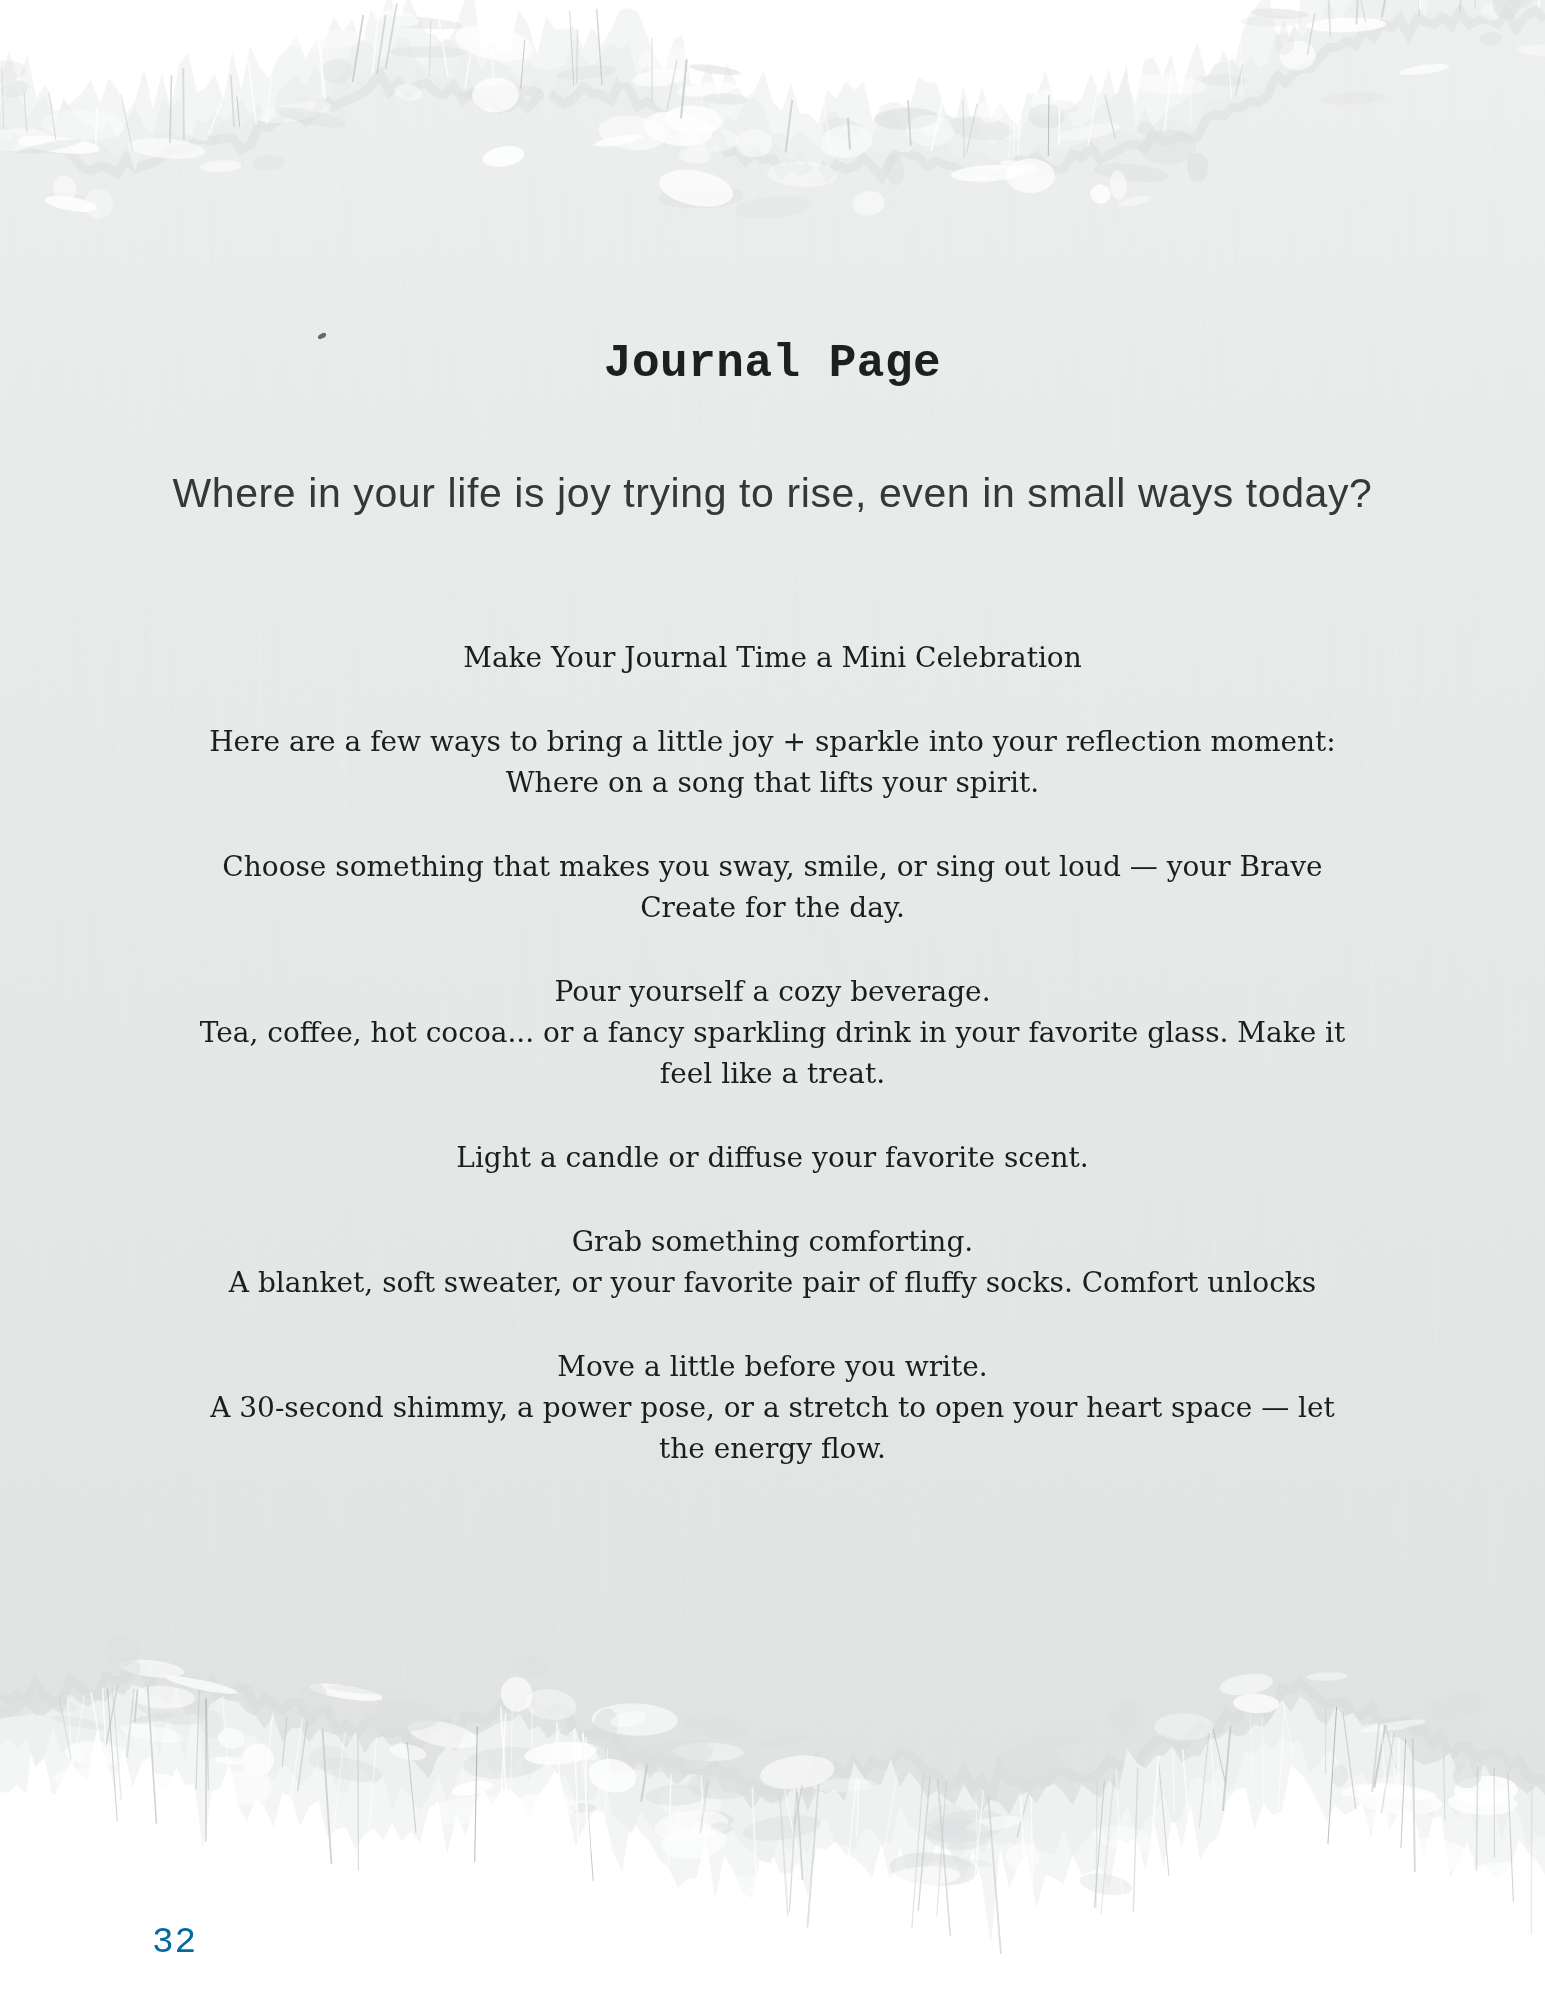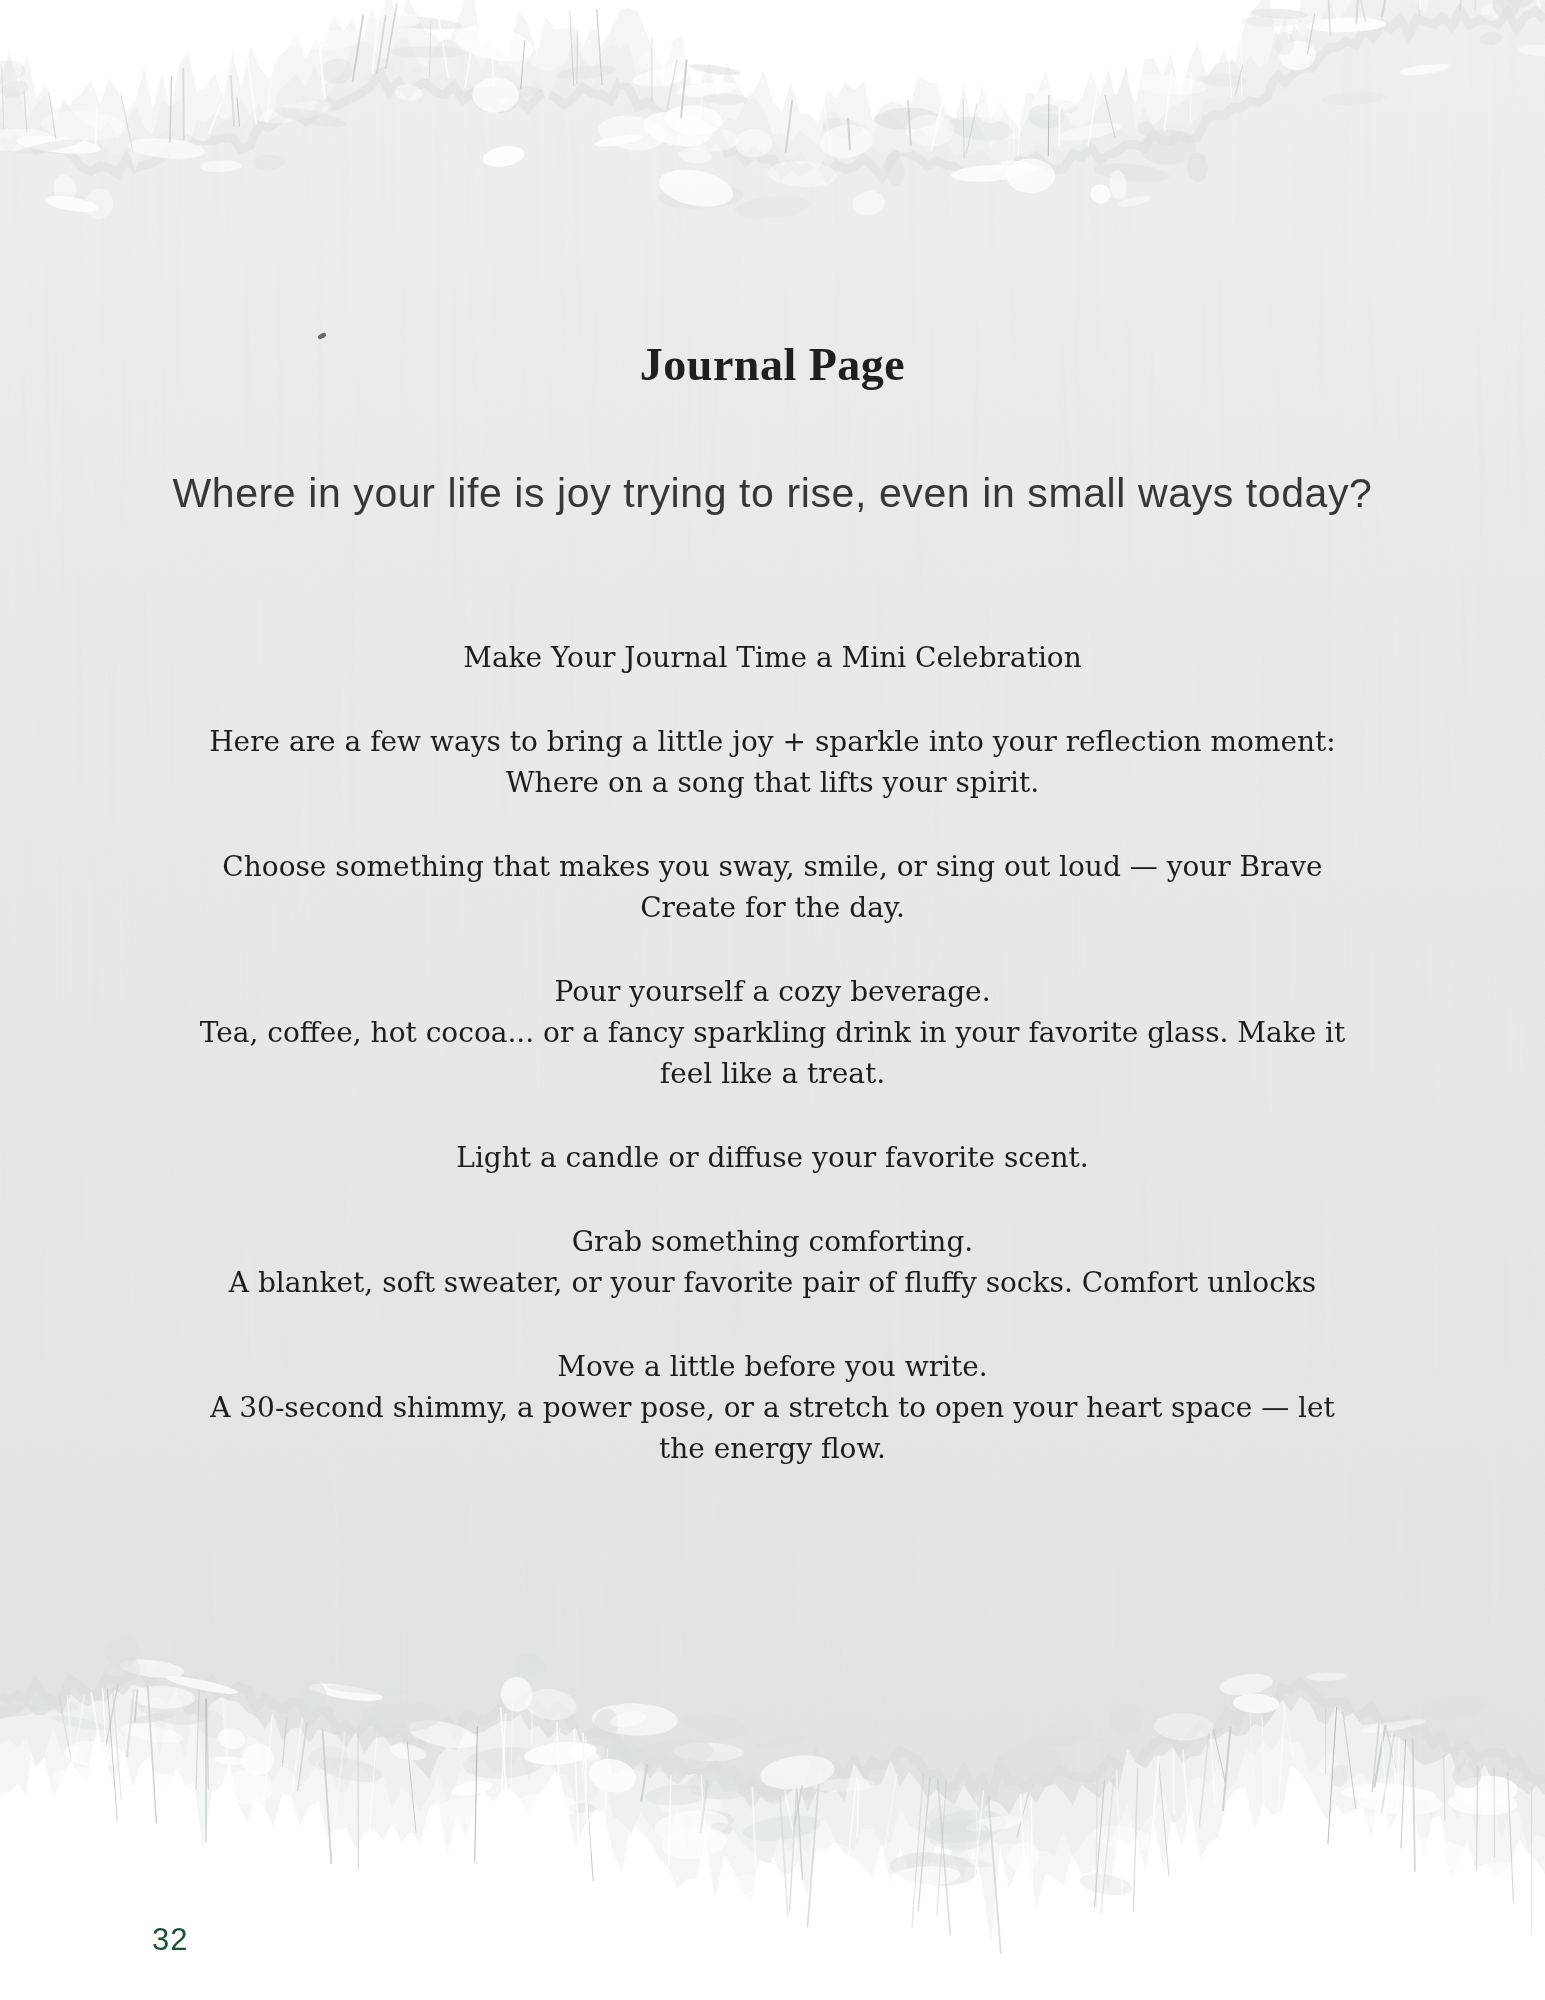--- a/index.html
+++ b/index.html
@@ -9,21 +9,21 @@
     overflow:hidden;
     position:relative;
     font-family:"DejaVu Serif", serif;
   }
   .page{position:absolute;inset:0;width:1545px;height:2000px;}
   #paper-svg{position:absolute;left:0;top:0;width:1545px;height:2000px;display:block;}
   .content{position:absolute;inset:0;z-index:2;}
   .title{
     position:absolute;left:0;top:338px;width:100%;
     text-align:center;
-    font-family:Liberation Serif, serif;
+    font-family:Liberation Mono, monospace;
     font-size:46px;font-weight:700;letter-spacing:0.5px;
     color:#1e1f1f;
   }
   .prompt{
     position:absolute;left:0;top:470px;width:100%;
     text-align:center;
     font-family:Liberation Sans, sans-serif;
     font-weight:300;
     font-size:41px;letter-spacing:0.6px;
     color:#363737;
@@ -33,22 +33,22 @@
     width:1260px;
     text-align:center;
     font-family:"DejaVu Serif", serif;
     font-size:28px;color:#1c1d1d;
   }
   .para{margin-top:43px;}
   .para:first-child{margin-top:0;}
   .line{line-height:41px;min-height:41px;}
   .pageno{
     position:absolute;left:152px;top:1922px;
-    font-family:Liberation Sans, sans-serif;
-    font-size:31px;color:#14532d;letter-spacing:1px;
+    font-family:Liberation Mono, monospace;
+    font-size:36px;color:#0369a1;letter-spacing:1px;
   }
 </style>
 </head>
 <body>
 
 <div class="page">
 
   <svg id="paper-svg" viewBox="0 0 1545 2000" aria-hidden="true">
       <defs>
         <linearGradient id="paperGrad" x1="0" y1="0" x2="0" y2="1">

